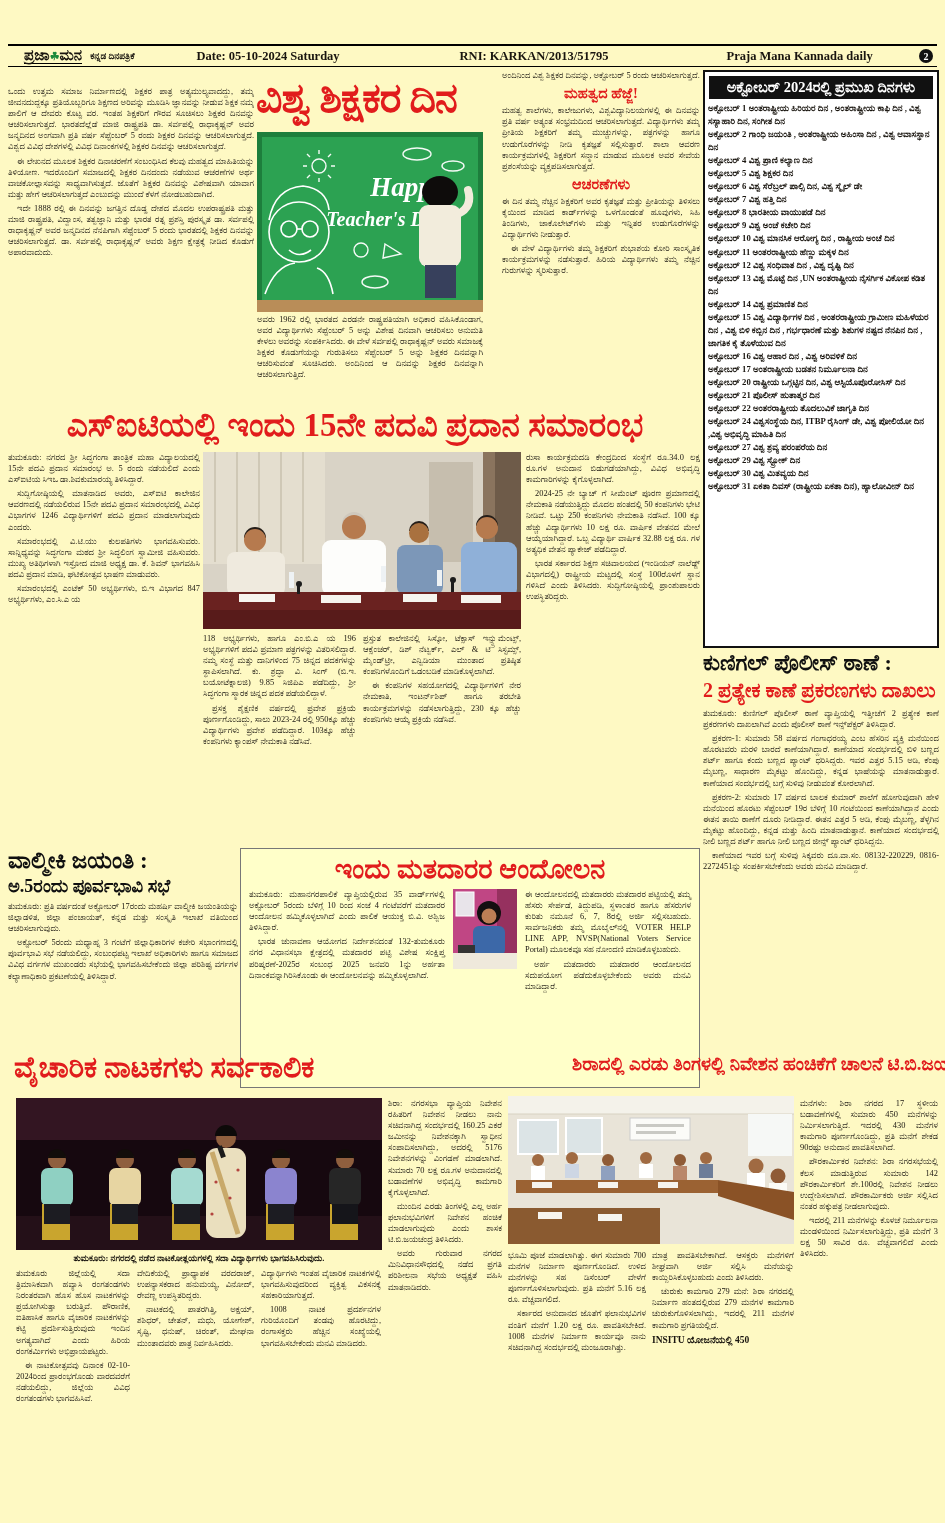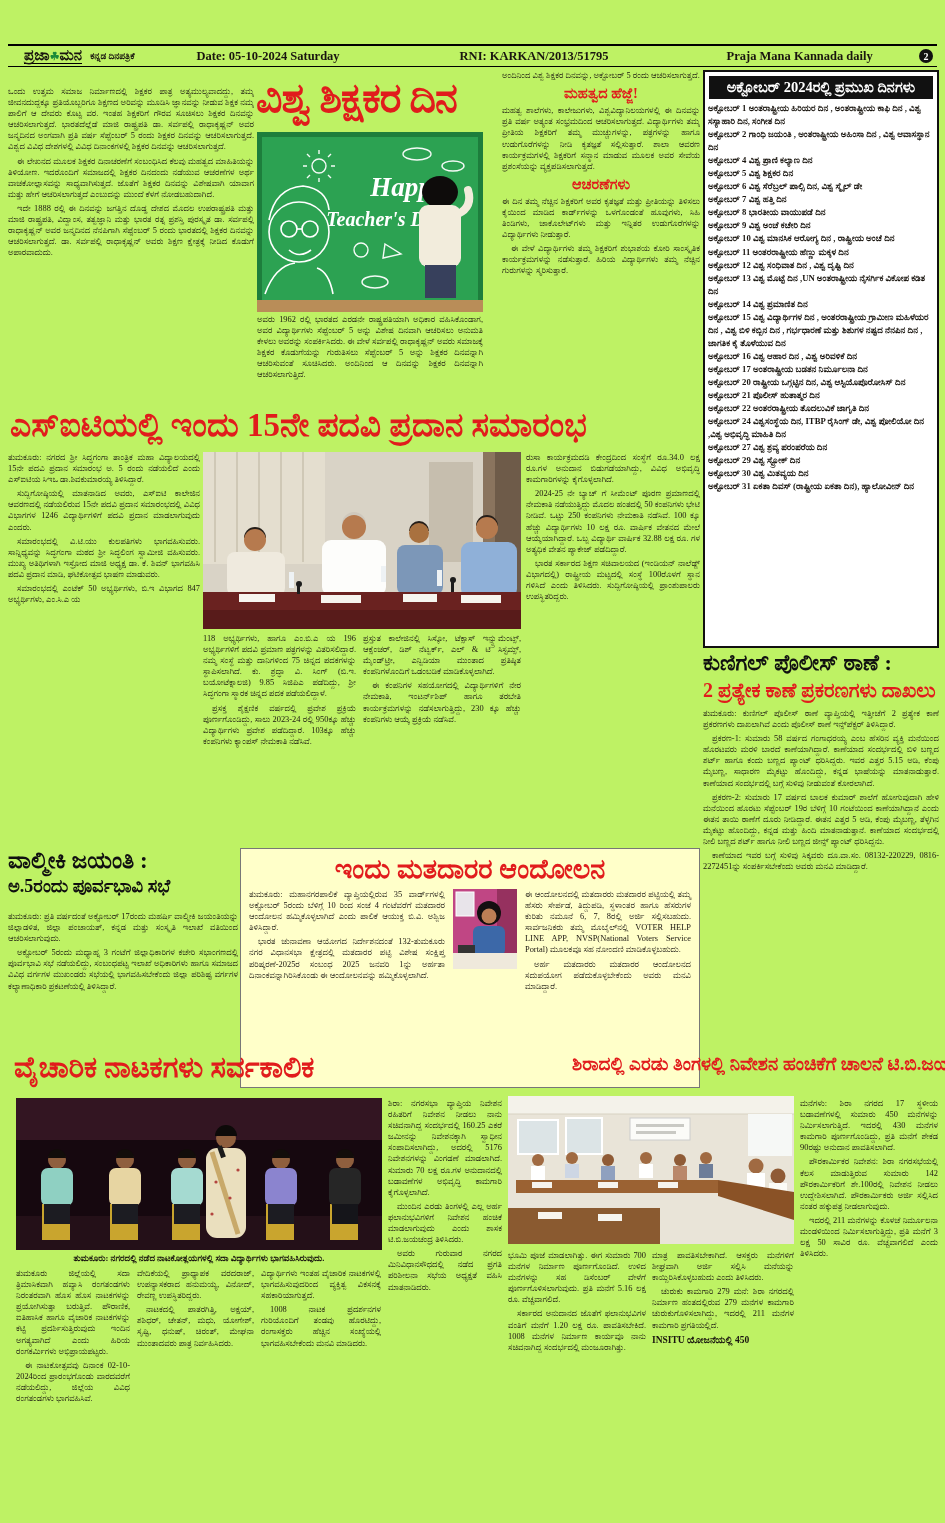--- a/index.html
+++ b/index.html
@@ -1,16 +1,16 @@
 <!DOCTYPE html>
 <html><head>
 <meta charset="utf-8">
 <style>
   html,body{margin:0;padding:0;background:#9a9a9a;}
-  .page{position:relative;width:945px;height:1523px;margin:0 auto;background:#bef264;
+  .page{position:relative;width:945px;height:1523px;margin:0 auto;background:#fef9c3;
         font-family:"Liberation Serif","DejaVu Serif",serif;color:#19150f;overflow:hidden;}
   .abs{position:absolute;}
   .bt{font-size:8.4px;line-height:1.32;text-align:justify;}
   .bt p{margin:0 0 3px 0;text-indent:9px;}
   .bt p.noind{text-indent:0;}
   .bold{font-weight:bold;}
   
   .masthead{left:8px;top:44px;width:929px;height:20px;border-top:2px solid #000;
             border-bottom:1px solid #000;display:flex;align-items:center;}
   .logo{margin-left:16px;font-weight:bold;font-size:15px;border-bottom:1.5px solid #000;line-height:1;}
@@ -130,21 +130,21 @@
       <div class="oct-item">ಅಕ್ಟೋಬರ್ 21 ಪೊಲೀಸ್ ಹುತಾತ್ಮರ ದಿನ</div>
       <div class="oct-item">ಅಕ್ಟೋಬರ್ 22 ಅಂತರರಾಷ್ಟ್ರೀಯ ತೊದಲುವಿಕೆ ಜಾಗೃತಿ ದಿನ</div>
       <div class="oct-item">ಅಕ್ಟೋಬರ್ 24 ವಿಶ್ವಸಂಸ್ಥೆಯ ದಿನ, ITBP ರೈಸಿಂಗ್ ಡೇ, ವಿಶ್ವ ಪೋಲಿಯೋ ದಿನ ,ವಿಶ್ವ ಅಭಿವೃದ್ಧಿ ಮಾಹಿತಿ ದಿನ</div>
       <div class="oct-item">ಅಕ್ಟೋಬರ್ 27 ವಿಶ್ವ ಶ್ರವ್ಯ ಪರಂಪರೆಯ ದಿನ</div>
       <div class="oct-item">ಅಕ್ಟೋಬರ್ 29 ವಿಶ್ವ ಸ್ಟ್ರೋಕ್ ದಿನ</div>
       <div class="oct-item">ಅಕ್ಟೋಬರ್ 30 ವಿಶ್ವ ಮಿತವ್ಯಯ ದಿನ</div>
       <div class="oct-item">ಅಕ್ಟೋಬರ್ 31 ಏಕತಾ ದಿವಸ್ (ರಾಷ್ಟ್ರೀಯ ಏಕತಾ ದಿನ), ಹ್ಯಾಲೋವೀನ್ ದಿನ</div>
     </div>
   </div>
 
-  <div class="abs hl-red" style="left:10px;top:407px;width:690px;font-size:33px;">ಎಸ್ಐಟಿಯಲ್ಲಿ ಇಂದು 15ನೇ ಪದವಿ ಪ್ರದಾನ ಸಮಾರಂಭ</div>
+  <div class="abs hl-red" style="left:10px;top:407px;width:690px;font-size:33px;text-align:center;">ಎಸ್ಐಟಿಯಲ್ಲಿ ಇಂದು 15ನೇ ಪದವಿ ಪ್ರದಾನ ಸಮಾರಂಭ</div>
 
   <div class="abs bt" style="left:8px;top:452px;width:192px;height:392px;overflow:hidden;">
     <p class="noind">ತುಮಕೂರು: ನಗರದ ಶ್ರೀ ಸಿದ್ಧಗಂಗಾ ತಾಂತ್ರಿಕ ಮಹಾ ವಿದ್ಯಾಲಯದಲ್ಲಿ 15ನೇ ಪದವಿ ಪ್ರದಾನ ಸಮಾರಂಭ ಅ. 5 ರಂದು ನಡೆಯಲಿದೆ ಎಂದು ಎಸ್‌ಐಟಿಯ ಸಿಇಒ ಡಾ.ಶಿವಕುಮಾರಯ್ಯ ತಿಳಿಸಿದ್ದಾರೆ.</p>
     <p>ಸುದ್ದಿಗೋಷ್ಠಿಯಲ್ಲಿ ಮಾತನಾಡಿದ ಅವರು, ಎಸ್‌ಐಟಿ ಕಾಲೇಜಿನ ಆವರಣದಲ್ಲಿ ನಡೆಯಲಿರುವ 15ನೇ ಪದವಿ ಪ್ರದಾನ ಸಮಾರಂಭದಲ್ಲಿ ವಿವಿಧ ವಿಭಾಗಗಳ 1246 ವಿದ್ಯಾರ್ಥಿಗಳಿಗೆ ಪದವಿ ಪ್ರದಾನ ಮಾಡಲಾಗುವುದು ಎಂದರು.</p>
     <p>ಸಮಾರಂಭದಲ್ಲಿ ವಿ.ಟಿ.ಯು ಕುಲಪತಿಗಳು ಭಾಗವಹಿಸುವರು. ಸಾನ್ನಿಧ್ಯವನ್ನು ಸಿದ್ಧಗಂಗಾ ಮಠದ ಶ್ರೀ ಸಿದ್ಧಲಿಂಗ ಸ್ವಾಮೀಜಿ ವಹಿಸುವರು. ಮುಖ್ಯ ಅತಿಥಿಗಳಾಗಿ ಇಸ್ರೋದ ಮಾಜಿ ಅಧ್ಯಕ್ಷ ಡಾ. ಕೆ. ಶಿವನ್ ಭಾಗವಹಿಸಿ ಪದವಿ ಪ್ರದಾನ ಮಾಡಿ, ಘಟಿಕೋತ್ಸವ ಭಾಷಣ ಮಾಡುವರು.</p>
     <p>ಸಮಾರಂಭದಲ್ಲಿ ಎಂಟೆಕ್ 50 ಅಭ್ಯರ್ಥಿಗಳು, ಬಿ.ಇ ವಿಭಾಗದ 847 ಅಭ್ಯರ್ಥಿಗಳು, ಎಂ.ಸಿ.ಎ ಯ</p>
   </div>
 
   <svg class="abs photo" style="left:203px;top:452px;" width="318" height="177" viewBox="0 0 318 177">
     <rect width="318" height="177" fill="#d9d3c6"></rect>
@@ -215,21 +215,21 @@
       <p class="noind">ತುಮಕೂರು: ಕುಣಿಗಲ್ ಪೊಲೀಸ್ ಠಾಣೆ ವ್ಯಾಪ್ತಿಯಲ್ಲಿ ಇತ್ತೀಚೆಗೆ 2 ಪ್ರತ್ಯೇಕ ಕಾಣೆ ಪ್ರಕರಣಗಳು ದಾಖಲಾಗಿವೆ ಎಂದು ಪೊಲೀಸ್ ಠಾಣೆ ಇನ್ಸ್‌ಪೆಕ್ಟರ್ ತಿಳಿಸಿದ್ದಾರೆ.</p>
       <p>ಪ್ರಕರಣ-1: ಸುಮಾರು 58 ವರ್ಷದ ಗಂಗಾಧರಯ್ಯ ಎಂಬ ಹೆಸರಿನ ವ್ಯಕ್ತಿ ಮನೆಯಿಂದ ಹೊರಟವರು ಮರಳಿ ಬಾರದೆ ಕಾಣೆಯಾಗಿದ್ದಾರೆ. ಕಾಣೆಯಾದ ಸಂದರ್ಭದಲ್ಲಿ ಬಿಳಿ ಬಣ್ಣದ ಶರ್ಟ್ ಹಾಗೂ ಕಂದು ಬಣ್ಣದ ಪ್ಯ‍ಾಂಟ್ ಧರಿಸಿದ್ದರು. ಇವರ ಎತ್ತರ 5.15 ಅಡಿ, ಕೆಂಪು ಮೈಬಣ್ಣ, ಸಾಧಾರಣ ಮೈಕಟ್ಟು ಹೊಂದಿದ್ದು, ಕನ್ನಡ ಭಾಷೆಯನ್ನು ಮಾತನಾಡುತ್ತಾರೆ. ಕಾಣೆಯಾದ ಸಂದರ್ಭದಲ್ಲಿ ಬಗ್ಗೆ ಸುಳಿವು ನೀಡುವಂತೆ ಕೋರಲಾಗಿದೆ.</p>
       <p>ಪ್ರಕರಣ-2: ಸುಮಾರು 17 ವರ್ಷದ ಬಾಲಕ ಕುಮಾರ್ ಶಾಲೆಗೆ ಹೋಗುವುದಾಗಿ ಹೇಳಿ ಮನೆಯಿಂದ ಹೊರಟು ಸೆಪ್ಟೆಂಬರ್ 19ರ ಬೆಳಿಗ್ಗೆ 10 ಗಂಟೆಯಿಂದ ಕಾಣೆಯಾಗಿದ್ದಾನೆ ಎಂದು ಈತನ ತಾಯಿ ಠಾಣೆಗೆ ದೂರು ನೀಡಿದ್ದಾರೆ. ಈತನ ಎತ್ತರ 5 ಅಡಿ, ಕೆಂಪು ಮೈಬಣ್ಣ, ತೆಳ್ಳಗಿನ ಮೈಕಟ್ಟು ಹೊಂದಿದ್ದು, ಕನ್ನಡ ಮತ್ತು ಹಿಂದಿ ಮಾತನಾಡುತ್ತಾನೆ. ಕಾಣೆಯಾದ ಸಂದರ್ಭದಲ್ಲಿ ನೀಲಿ ಬಣ್ಣದ ಶರ್ಟ್ ಹಾಗೂ ನೀಲಿ ಬಣ್ಣದ ಜೀನ್ಸ್ ಪ್ಯಾಂಟ್ ಧರಿಸಿದ್ದನು.</p>
       <p>ಕಾಣೆಯಾದ ಇವರ ಬಗ್ಗೆ ಸುಳಿವು ಸಿಕ್ಕವರು ದೂ.ವಾ.ಸಂ. 08132-220229, 0816-2272451ನ್ನು ಸಂಪರ್ಕಿಸಬೇಕೆಂದು ಅವರು ಮನವಿ ಮಾಡಿದ್ದಾರೆ.</p>
     </div>
   </div>
 
   <div class="abs" style="left:8px;top:848px;width:230px;height:198px;overflow:hidden;">
     <div class="hl-black" style="font-size:23px;">ವಾಲ್ಮೀಕಿ ಜಯಂತಿ :</div>
     <div class="hl-black" style="font-size:18px;margin-top:2px;">ಅ.5ರಂದು ಪೂರ್ವಭಾವಿ ಸಭೆ</div>
-    <div class="bt" style="margin-top:14px;">
+    <div class="bt" style="margin-top:4px;">
       <p class="noind">ತುಮಕೂರು: ಪ್ರತಿ ವರ್ಷದಂತೆ ಅಕ್ಟೋಬರ್ 17ರಂದು ಮಹರ್ಷಿ ವಾಲ್ಮೀಕಿ ಜಯಂತಿಯನ್ನು ಜಿಲ್ಲಾಡಳಿತ, ಜಿಲ್ಲಾ ಪಂಚಾಯತ್, ಕನ್ನಡ ಮತ್ತು ಸಂಸ್ಕೃತಿ ಇಲಾಖೆ ವತಿಯಿಂದ ಆಚರಿಸಲಾಗುವುದು.</p>
       <p>ಅಕ್ಟೋಬರ್ 5ರಂದು ಮಧ್ಯಾಹ್ನ 3 ಗಂಟೆಗೆ ಜಿಲ್ಲಾಧಿಕಾರಿಗಳ ಕಚೇರಿ ಸಭಾಂಗಣದಲ್ಲಿ ಪೂರ್ವಭಾವಿ ಸಭೆ ನಡೆಯಲಿದ್ದು, ಸಂಬಂಧಪಟ್ಟ ಇಲಾಖೆ ಅಧಿಕಾರಿಗಳು ಹಾಗೂ ಸಮಾಜದ ವಿವಿಧ ವರ್ಗಗಳ ಮುಖಂಡರು ಸಭೆಯಲ್ಲಿ ಭಾಗವಹಿಸಬೇಕೆಂದು ಜಿಲ್ಲಾ ಪರಿಶಿಷ್ಟ ವರ್ಗಗಳ ಕಲ್ಯಾಣಾಧಿಕಾರಿ ಪ್ರಕಟಣೆಯಲ್ಲಿ ತಿಳಿಸಿದ್ದಾರೆ.</p>
     </div>
   </div>
 
   <div class="abs voterbox">
     <div class="v-head hl-red" style="white-space:normal;">ಇಂದು ಮತದಾರರ ಆಂದೋಲನ</div>
     <div class="v-cols">
       <div class="bt" style="width:196px;flex:none;">
         <p class="noind">ತುಮಕೂರು: ಮಹಾನಗರಪಾಲಿಕೆ ವ್ಯಾಪ್ತಿಯಲ್ಲಿರುವ 35 ವಾರ್ಡ್‌ಗಳಲ್ಲಿ ಅಕ್ಟೋಬರ್ 5ರಂದು ಬೆಳಿಗ್ಗೆ 10 ರಿಂದ ಸಂಜೆ 4 ಗಂಟೆವರೆಗೆ ಮತದಾರರ ಆಂದೋಲನ ಹಮ್ಮಿಕೊಳ್ಳಲಾಗಿದೆ ಎಂದು ಪಾಲಿಕೆ ಆಯುಕ್ತ ಬಿ.ವಿ. ಅಶ್ವಿಜ ತಿಳಿಸಿದ್ದಾರೆ.</p>

